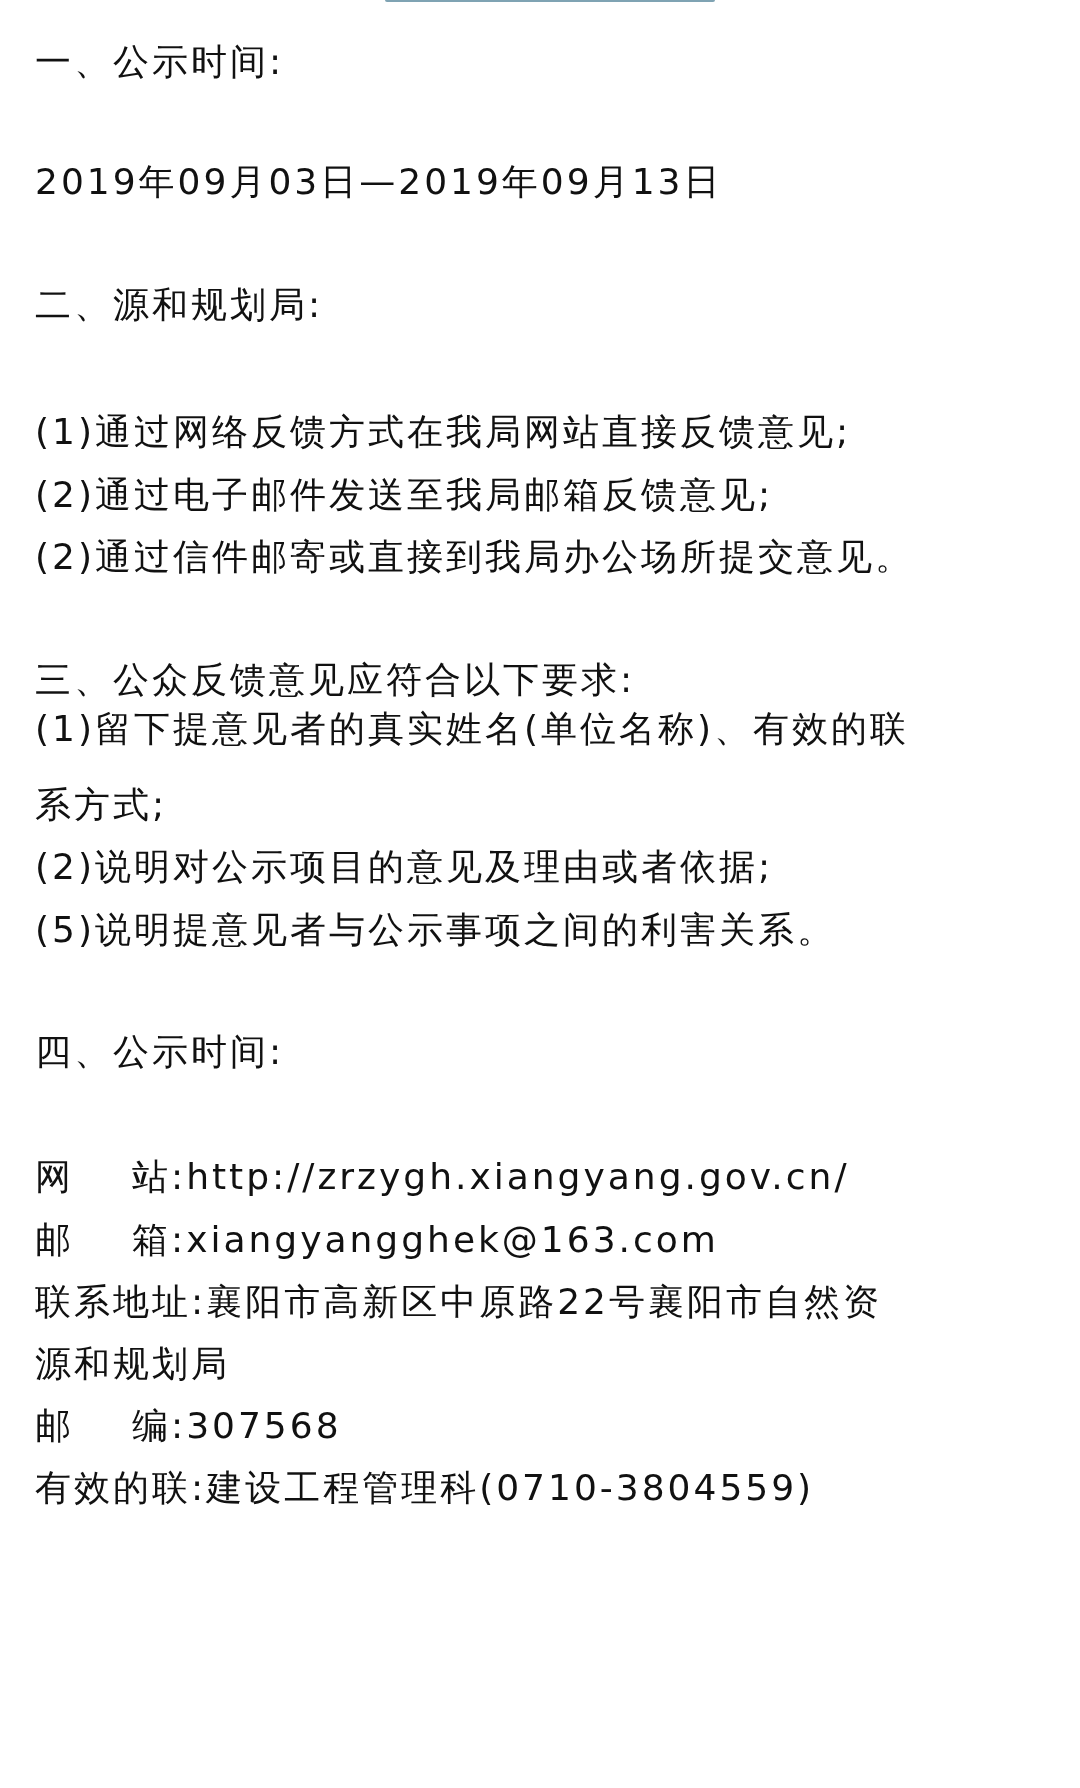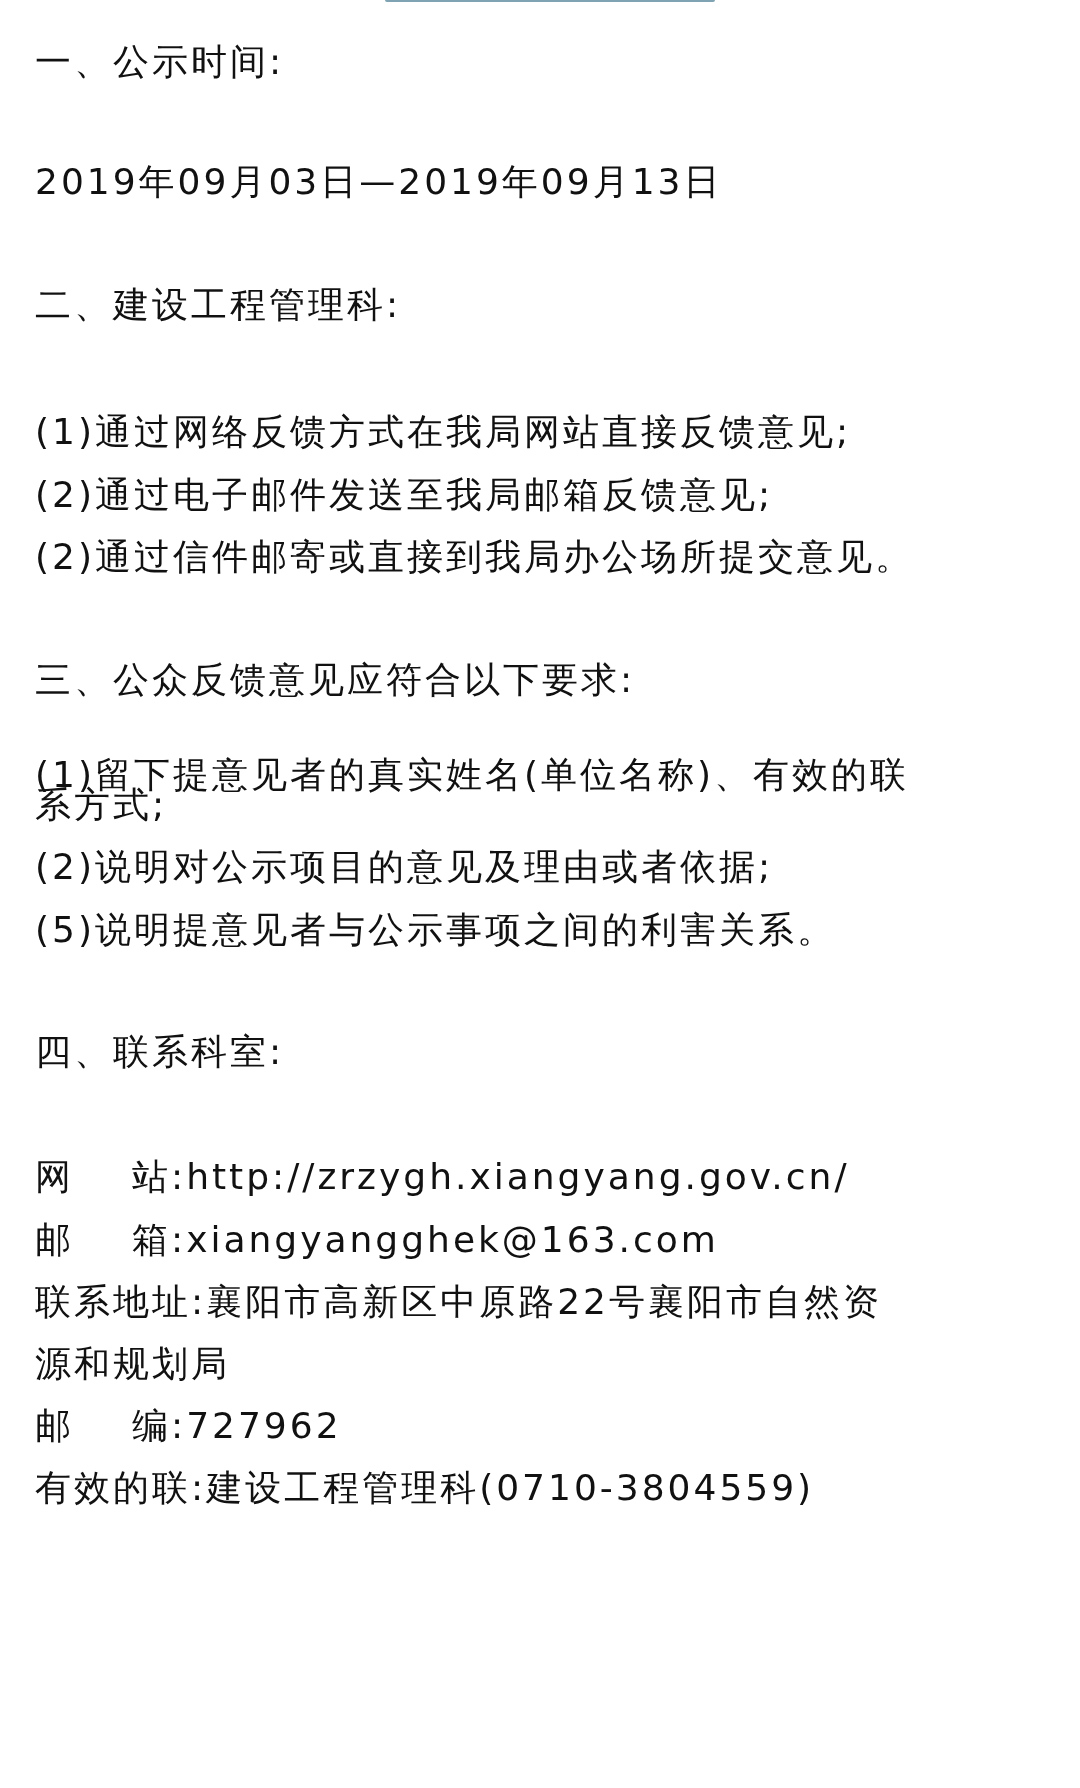--- a/index.html
+++ b/index.html
@@ -19,41 +19,41 @@
   .label-gap { display: inline-block; }
 </style>
 </head>
 <body>
 
 <div class="top-remnant"></div>
 
 <div class="line" style="top:40px">一、公示时间:</div>
 <div class="line" style="top:160px">2019年09月03日—2019年09月13日</div>
 
-<div class="line" style="top:283px">二、建设工程管理科:</div>
+<div class="line" style="top:283px">二、源和规划局:</div>
 <div class="line" style="top:410px">(1)通过网络反馈方式在我局网站直接反馈意见;</div>
 <div class="line" style="top:473px">(2)通过电子邮件发送至我局邮箱反馈意见;</div>
 <div class="line" style="top:535px">(2)通过信件邮寄或直接到我局办公场所提交意见。</div>
 
 <div class="line" style="top:658px">三、公众反馈意见应符合以下要求:</div>
-<div class="line" style="top:753px">(1)留下提意见者的真实姓名(单位名称)、有效的联</div>
+<div class="line" style="top:707px">(1)留下提意见者的真实姓名(单位名称)、有效的联</div>
 <div class="line" style="top:783px">系方式;</div>
 <div class="line" style="top:845px">(2)说明对公示项目的意见及理由或者依据;</div>
 <div class="line" style="top:908px">(5)说明提意见者与公示事项之间的利害关系。</div>
 
-<div class="line" style="top:1030px">四、联系科室:</div>
+<div class="line" style="top:1030px">四、公示时间:</div>
 
 <div class="line" style="top:1155px">
   <span>网</span><span class="label-gap" style="width:58px"></span><span>站:</span><span>http://zrzygh.xiangyang.gov.cn/</span>
 </div>
 <div class="line" style="top:1218px">
   <span>邮</span><span class="label-gap" style="width:58px"></span><span>箱:</span><span>xiangyangghek@163.com</span>
 </div>
 <div class="line" style="top:1280px">
   <span>联系地址:</span><span>襄阳市高新区中原路22号襄阳市自然资</span>
 </div>
 <div class="line" style="top:1342px">源和规划局</div>
 <div class="line" style="top:1404px">
-  <span>邮</span><span class="label-gap" style="width:58px"></span><span>编:</span><span>727962</span>
+  <span>邮</span><span class="label-gap" style="width:58px"></span><span>编:</span><span>307568</span>
 </div>
 <div class="line" style="top:1466px">
   <span>有效的联:</span><span>建设工程管理科(0710-3804559)</span>
 </div>
 
 </body></html>

